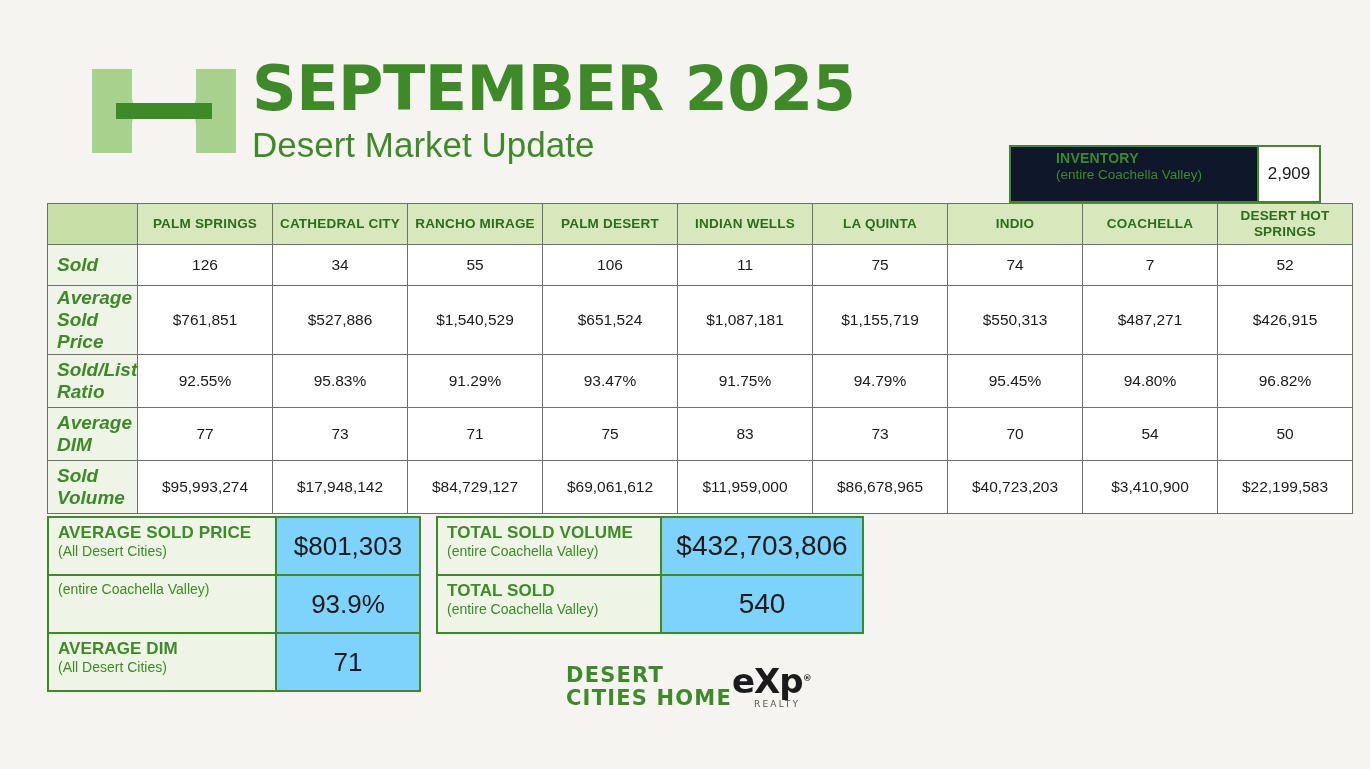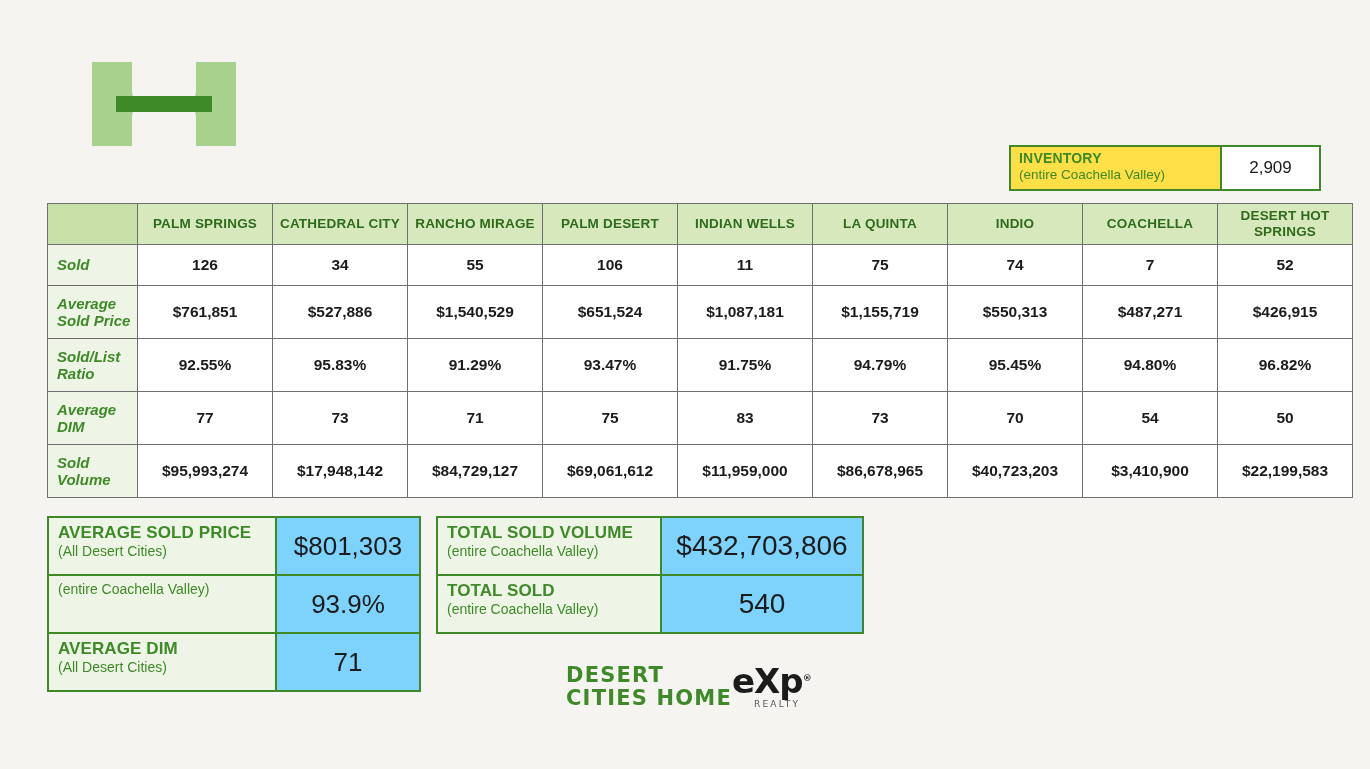--- a/index.html
+++ b/index.html
@@ -48,25 +48,26 @@
     margin-top: 6px;
     font-family: "Liberation Sans", sans-serif;
   }
 
   
   .inventory-box {
     position: absolute;
     left: 1009px;
     top: 145px;
     width: 312px;
-    height: 46px;
+    height: 58px;
     display: flex;
     border: 2px solid #3f8a28;
-    background: #fde047;
+    background: #0f172a;
     box-sizing: border-box;
+    padding-left: 37px;
   }
   .inventory-label {
     flex: 0 0 211px;
     padding: 3px 0 0 8px;
     box-sizing: border-box;
     border-right: 2px solid #3f8a28;
   }
   .inventory-label .l1 {
     font-size: 14px;
     font-weight: bold;
@@ -121,24 +122,24 @@
     background: #c8e0a7;
     border-left: 1px solid #6f6f6f;
   }
   .main-table td.rowhead {
     background: #eef5e6;
     color: #3f8a28;
     font-weight: bold;
     font-style: italic;
     text-align: left;
     padding-left: 9px;
-    font-size: 15px;
+    font-size: 19px;
     line-height: 1.15;
   }
-  .main-table tbody tr td { height: 50px; font-weight: bold; }
+  .main-table tbody tr td { height: 50px; }
   .main-table tbody tr:first-child td { height: 38px; }
   .col-head { width: 87px; }
   .col-data { width: 132px; }
 
   
   .summary-left {
     position: absolute;
     left: 47px;
     top: 516px;
     width: 374px;
@@ -230,20 +231,24 @@
 </head>
 <body>
 
 <div class="header">
   <div class="logo-mark">
     <svg width="152" height="92" viewBox="0 0 152 92" xmlns="http://www.w3.org/2000/svg">
       <path d="M4 4 H44 V32 Q44 46 60 46 Q44 46 44 60 V88 H4 Z" fill="#a9d18e"></path>
       <path d="M148 4 H108 V32 Q108 46 92 46 Q108 46 108 60 V88 H148 Z" fill="#a9d18e"></path>
       <rect x="28" y="38" width="96" height="16" fill="#3f8a28"></rect>
     </svg>
+  </div>
+  <div class="title-block">
+    <div class="title-main">SEPTEMBER 2025</div>
+    <div class="title-sub">Desert Market Update</div>
   </div>
 </div>
 
 <div class="inventory-box">
   <div class="inventory-label">
     <div class="l1">INVENTORY</div>
     <div class="l2">(entire Coachella Valley)</div>
   </div>
   <div class="inventory-value">2,909</div>
 </div>

